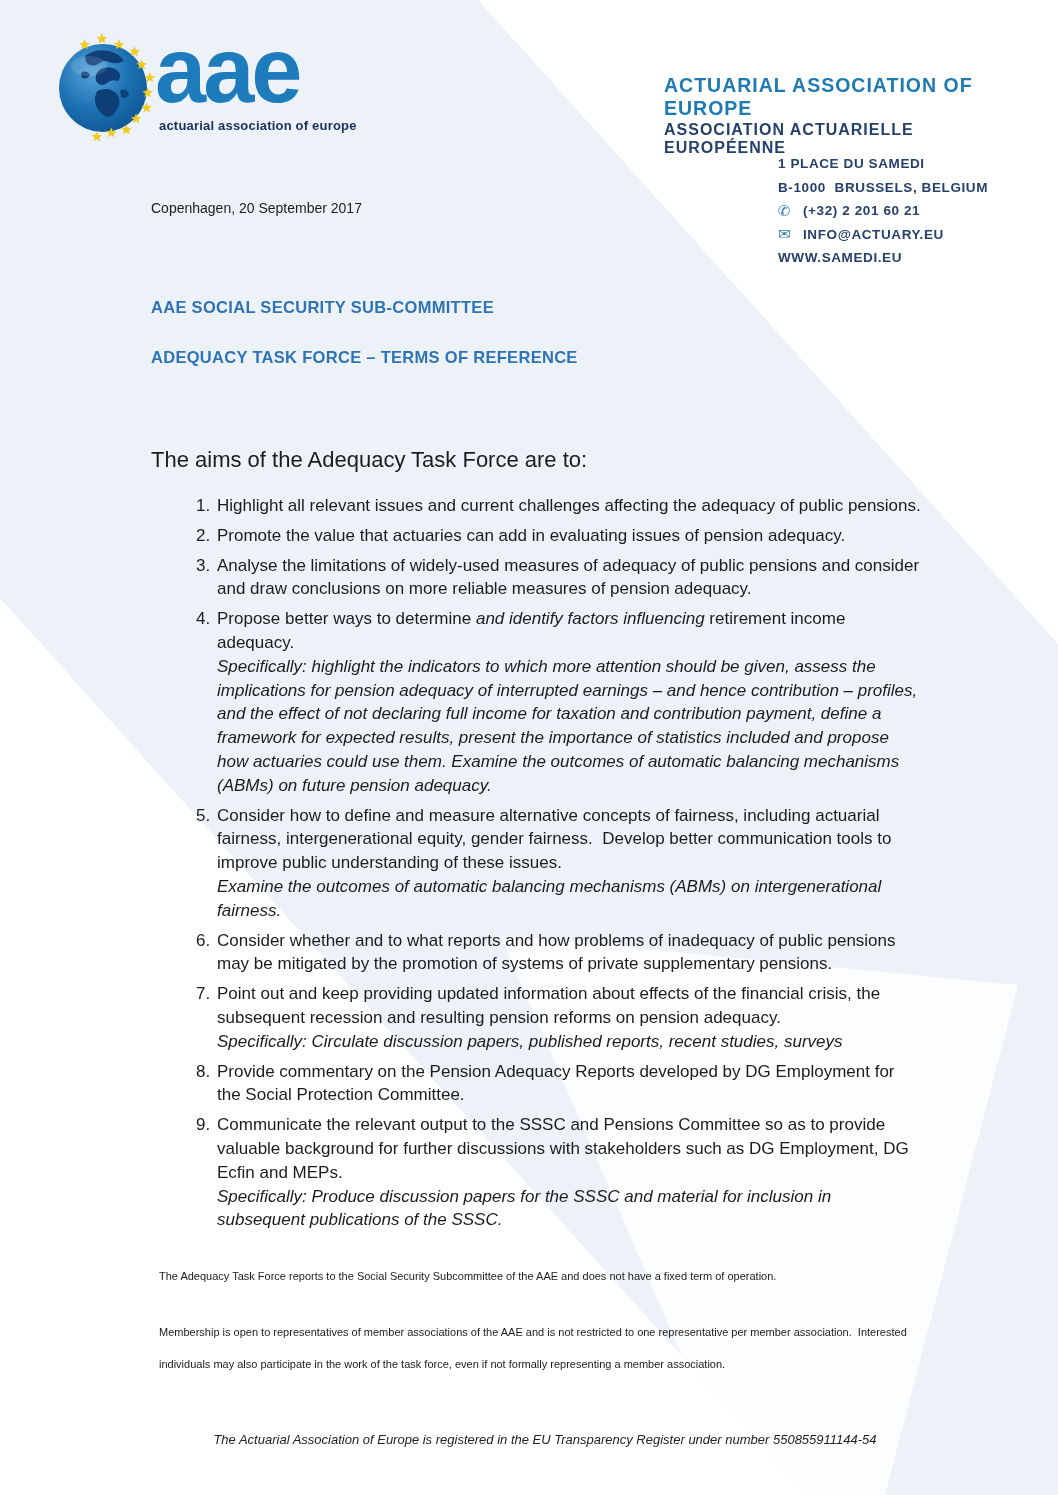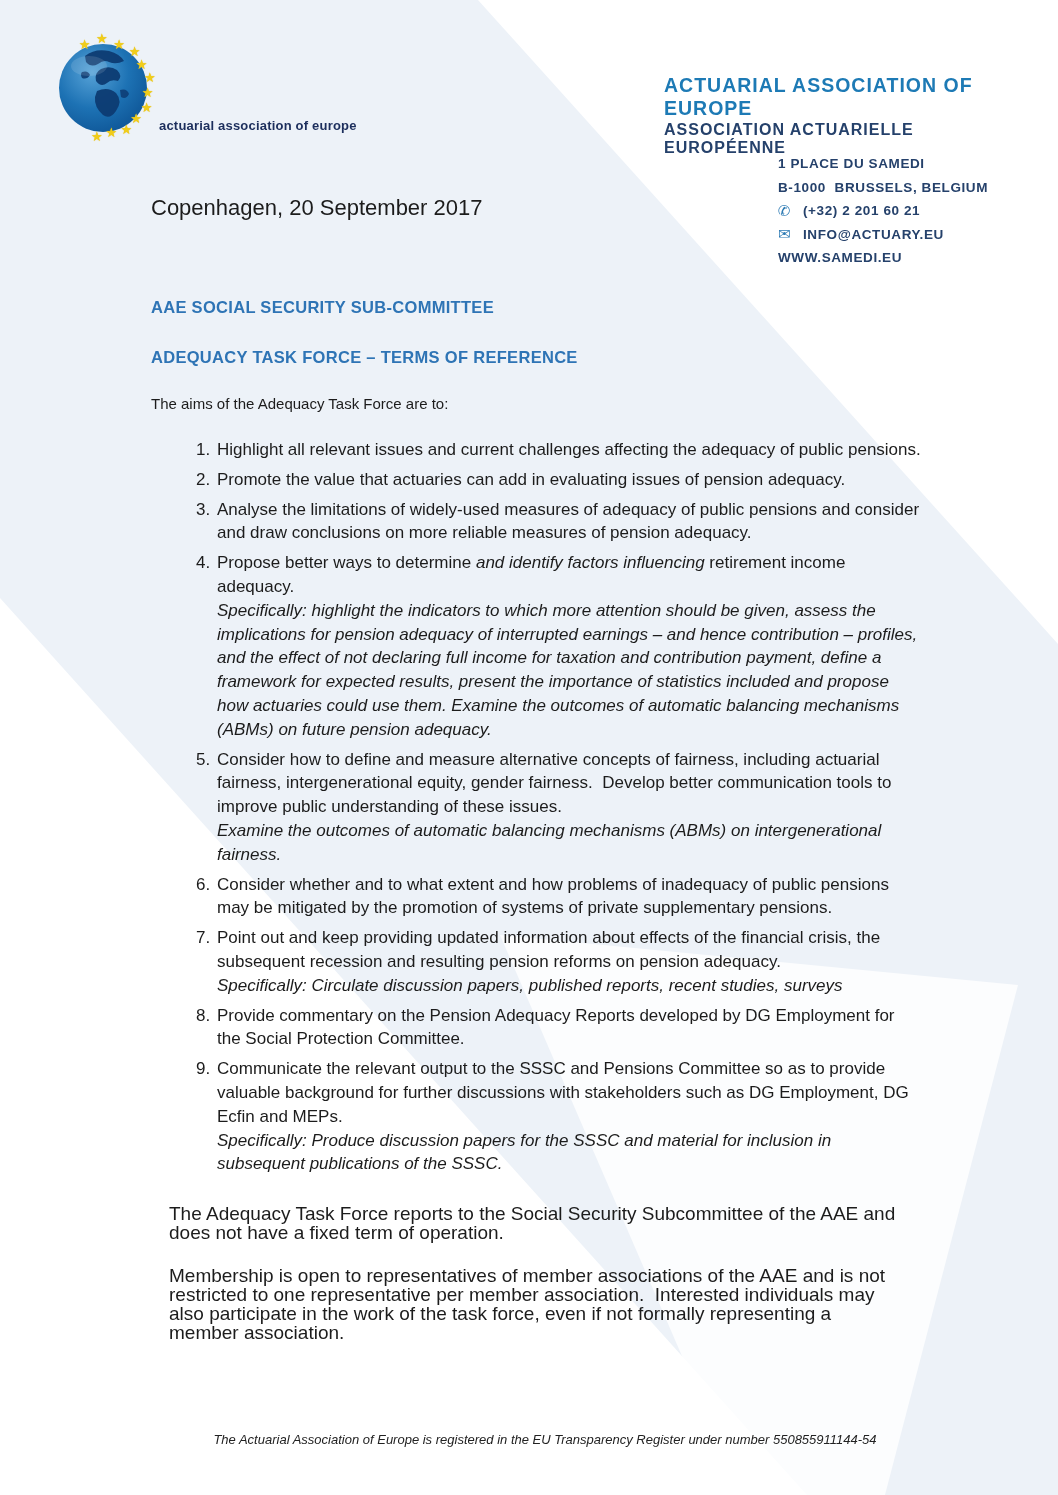--- a/index.html
+++ b/index.html
@@ -34,29 +34,29 @@
   .orgnames { left:664px; top:74px; width:360px; }
   .org-en { font-size:19.5px; font-weight:700; color:#1d7ab5; letter-spacing:1px; }
   .org-fr { font-size:16px; font-weight:700; color:#25416b; letter-spacing:1px; margin-top:1px; }
 
   .contact { left:778px; top:152px; width:260px; }
   .contact-row { display:flex; align-items:center; height:23.5px; font-size:13.5px; font-weight:700; color:#25416b; letter-spacing:0.6px; white-space:pre; }
   .contact-icon { width:25px; color:#2e7bb4; font-family:"DejaVu Sans",sans-serif; font-weight:400; font-size:15px; }
 
   
   .content { left:151px; top:196px; width:771px; }
-  .dateline { font-size:22px; line-height:24px; }
+  .dateline { font-size:14px; line-height:24px; }
   .doc-title { font-size:16.5px; font-weight:700; color:#2e74b5; letter-spacing:0.3px; line-height:22px; }
   .t1 { margin-top:76px; }
   .t2 { margin-top:28px; }
-  .intro { margin-top:24px; font-size:15px; line-height:24px; white-space:pre-wrap; }
+  .intro { margin-top:80px; font-size:22px; line-height:24px; white-space:pre-wrap; }
   ol.aims { margin:22px 0 0 0; padding:0 0 0 64px; }
   ol.aims li { font-size:17px; line-height:23.8px; padding-left:2px; white-space:pre-wrap;margin-top:6px; }
   ol.aims li .it { font-style:italic; }
-  .para { margin:18px; font-size:19px; line-height:19px; white-space:pre-wrap; }
+  .para { margin:8px; font-size:11px; line-height:32px; white-space:pre-wrap; }
   .p1 { margin-top:28px; }
   .p2 { margin-top:24px; }
 
   .footer { left:16px; top:1432px; width:100%; text-align:center; font-size:13px; font-style:italic; color:#222; }
 </style>
 </head>
 <body>
 
 <div class="page">
 
@@ -93,20 +93,21 @@
           <span class="star" style="left: 82.8372px; top: 18px;">★</span>
           <span class="star" style="left: 90.9292px; top: 30.8123px;">★</span>
           <span class="star" style="left: 88.748px; top: 45.8083px;">★</span>
           <span class="star" style="left: 87.7637px; top: 60.9301px;">★</span>
           <span class="star" style="left: 77.1847px; top: 71.78px;">★</span>
           <span class="star" style="left: 67.5px; top: 83.4352px;">★</span>
           <span class="star" style="left: 52.5639px; top: 85.9948px;">★</span>
           <span class="star" style="left: 37.8781px; top: 89.7316px;">★</span>
         </div>
     </div>
+    <div class="wordmark">aae</div>
     <div class="logo-tagline">actuarial association of europe</div>
   </div>
 
   <div class="layer orgnames">
     <div class="org-en">ACTUARIAL ASSOCIATION OF EUROPE</div>
     <div class="org-fr">ASSOCIATION ACTUARIELLE EUROPÉENNE</div>
   </div>
 
   <div class="layer contact">
     <div class="contact-row">
@@ -135,21 +136,21 @@
     <div class="doc-title t2">ADEQUACY TASK FORCE – TERMS OF REFERENCE</div>
 
     <div class="intro">The aims of the Adequacy Task Force are to:</div>
 
     <ol class="aims" id="aims-list">
         <li><span>Highlight all relevant issues and current challenges affecting the adequacy of public pensions.</span></li>
         <li><span>Promote the value that actuaries can add in evaluating issues of pension adequacy.</span></li>
         <li><span>Analyse the limitations of widely-used measures of adequacy of public pensions and consider and draw conclusions on more reliable measures of pension adequacy.</span></li>
         <li><span>Propose better ways to determine </span><span class="it">and identify factors influencing</span><span> retirement income adequacy.</span><br><span class="it">Specifically: highlight the indicators to which more attention should be given, assess the implications for pension adequacy of interrupted earnings – and hence contribution – profiles, and the effect of not declaring full income for taxation and contribution payment, define a framework for expected results, present the importance of statistics included and propose how actuaries could use them. Examine the outcomes of automatic balancing mechanisms (ABMs) on future pension adequacy.</span></li>
         <li><span>Consider how to define and measure alternative concepts of fairness, including actuarial fairness, intergenerational equity, gender fairness.  Develop better communication tools to improve public understanding of these issues.</span><br><span class="it">Examine the outcomes of automatic balancing mechanisms (ABMs) on intergenerational fairness.</span></li>
-        <li><span>Consider whether and to what extent and how problems of inadequacy of public pensions may be mitigated by the promotion of systems of private supplementary pensions.</span></li>
+        <li><span>Consider whether and to what reports and how problems of inadequacy of public pensions may be mitigated by the promotion of systems of private supplementary pensions.</span></li>
         <li><span>Point out and keep providing updated information about effects of the financial crisis, the subsequent recession and resulting pension reforms on pension adequacy.</span><br><span class="it">Specifically: Circulate discussion papers, published reports, recent studies, surveys</span></li>
         <li><span>Provide commentary on the Pension Adequacy Reports developed by DG Employment for the Social Protection Committee.</span></li>
         <li><span>Communicate the relevant output to the SSSC and Pensions Committee so as to provide valuable background for further discussions with stakeholders such as DG Employment, DG Ecfin and MEPs.</span><br><span class="it">Specifically: Produce discussion papers for the SSSC and material for inclusion in subsequent publications of the SSSC.</span></li>
       </ol>
 
     <p class="para p1">The Adequacy Task Force reports to the Social Security Subcommittee of the AAE and does not have a fixed term of operation.</p>
     <p class="para p2">Membership is open to representatives of member associations of the AAE and is not restricted to one representative per member association.  Interested individuals may also participate in the work of the task force, even if not formally representing a member association.</p>
   </div>
 
   <div class="layer footer">The Actuarial Association of Europe is registered in the EU Transparency Register under number 550855911144-54</div>

